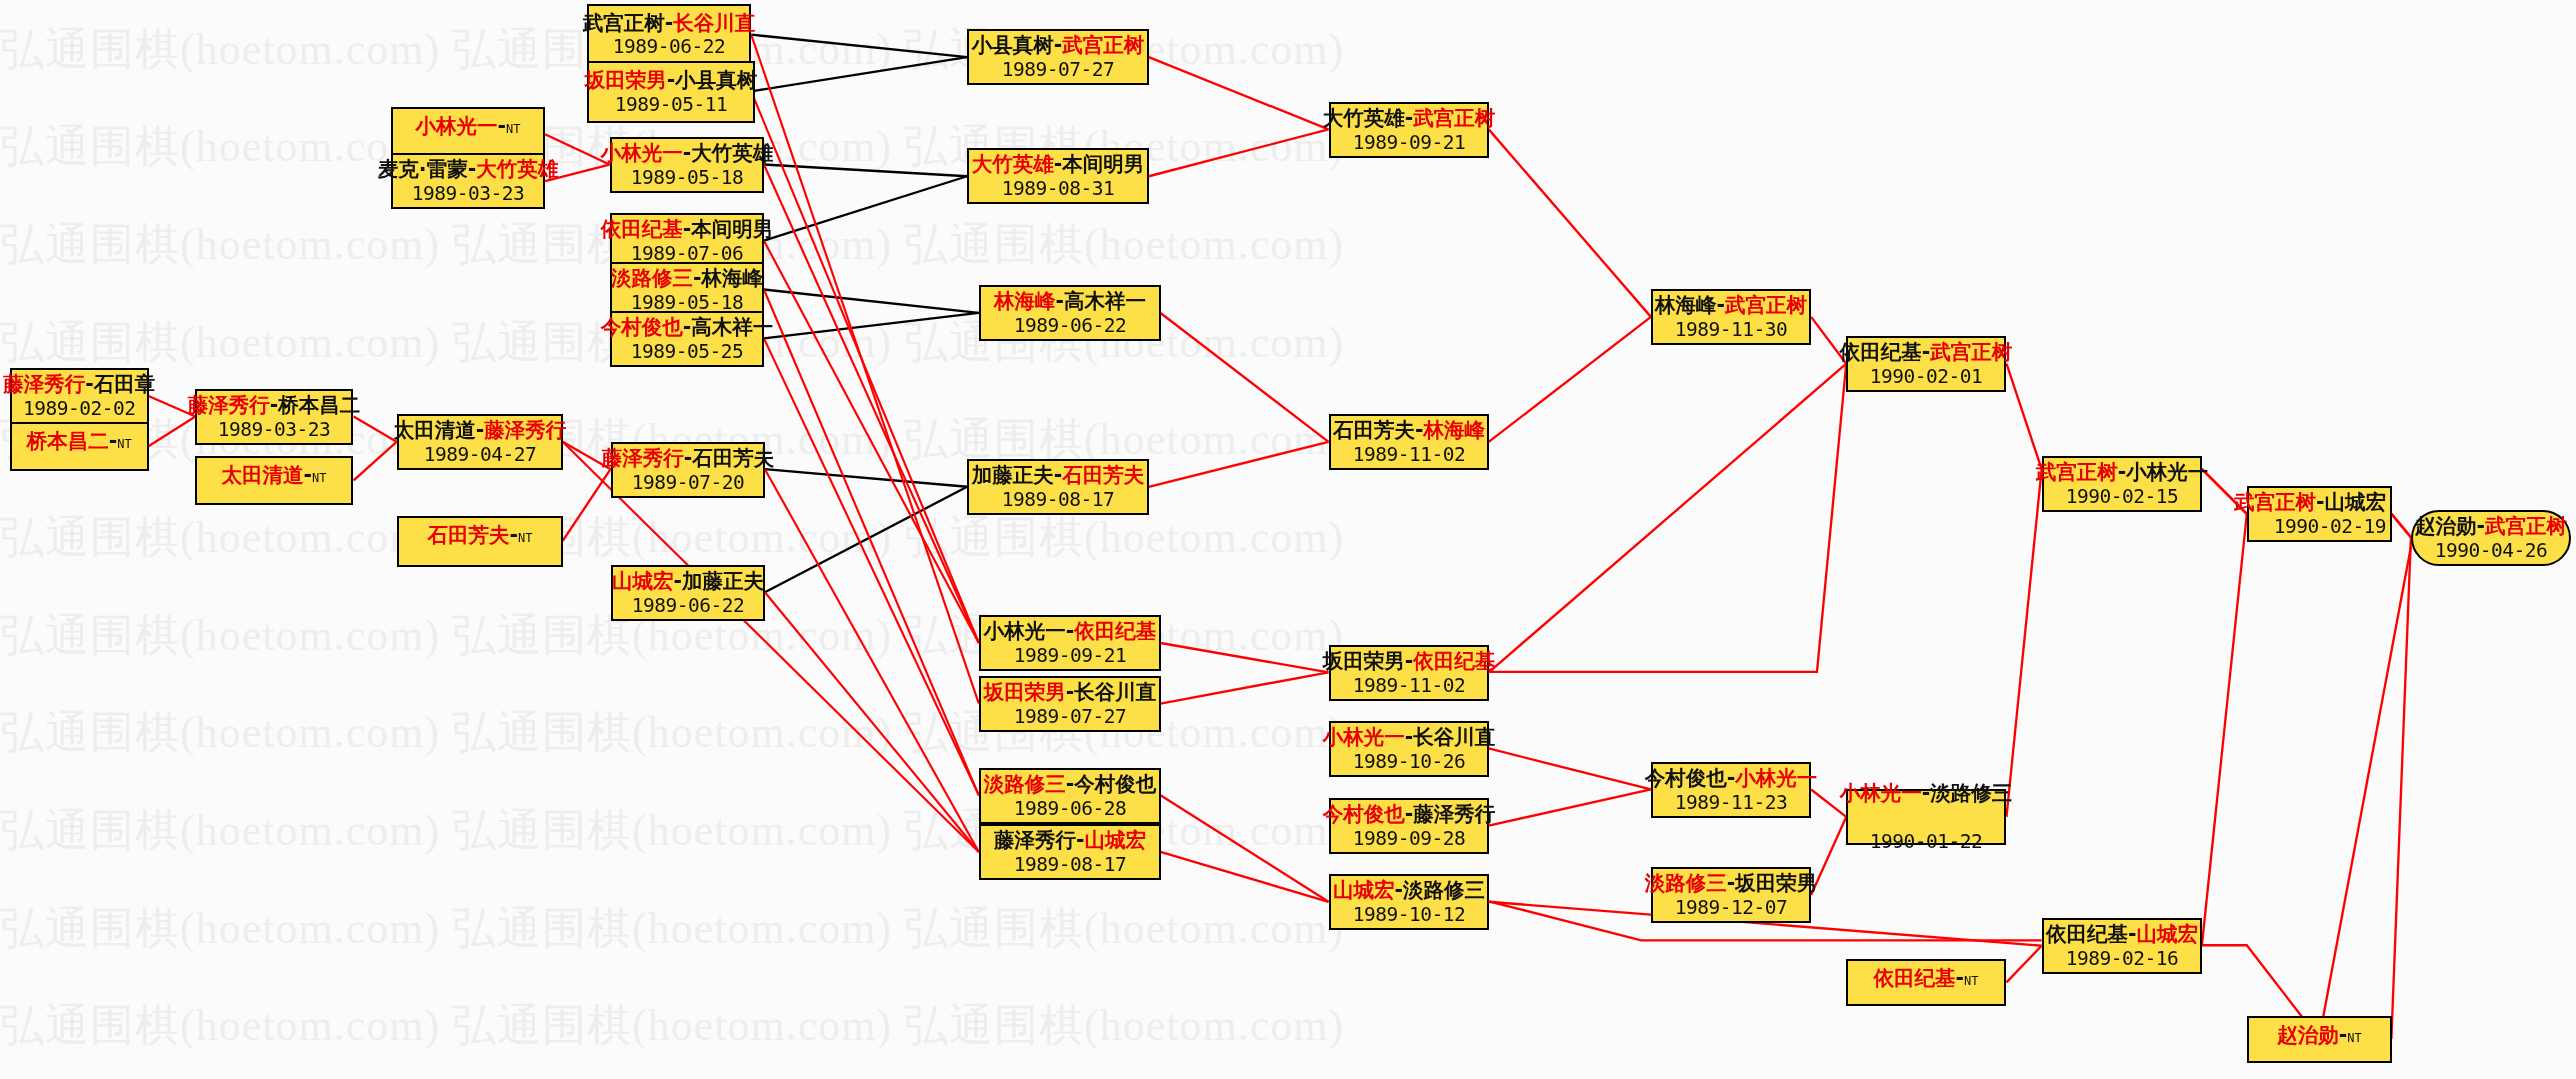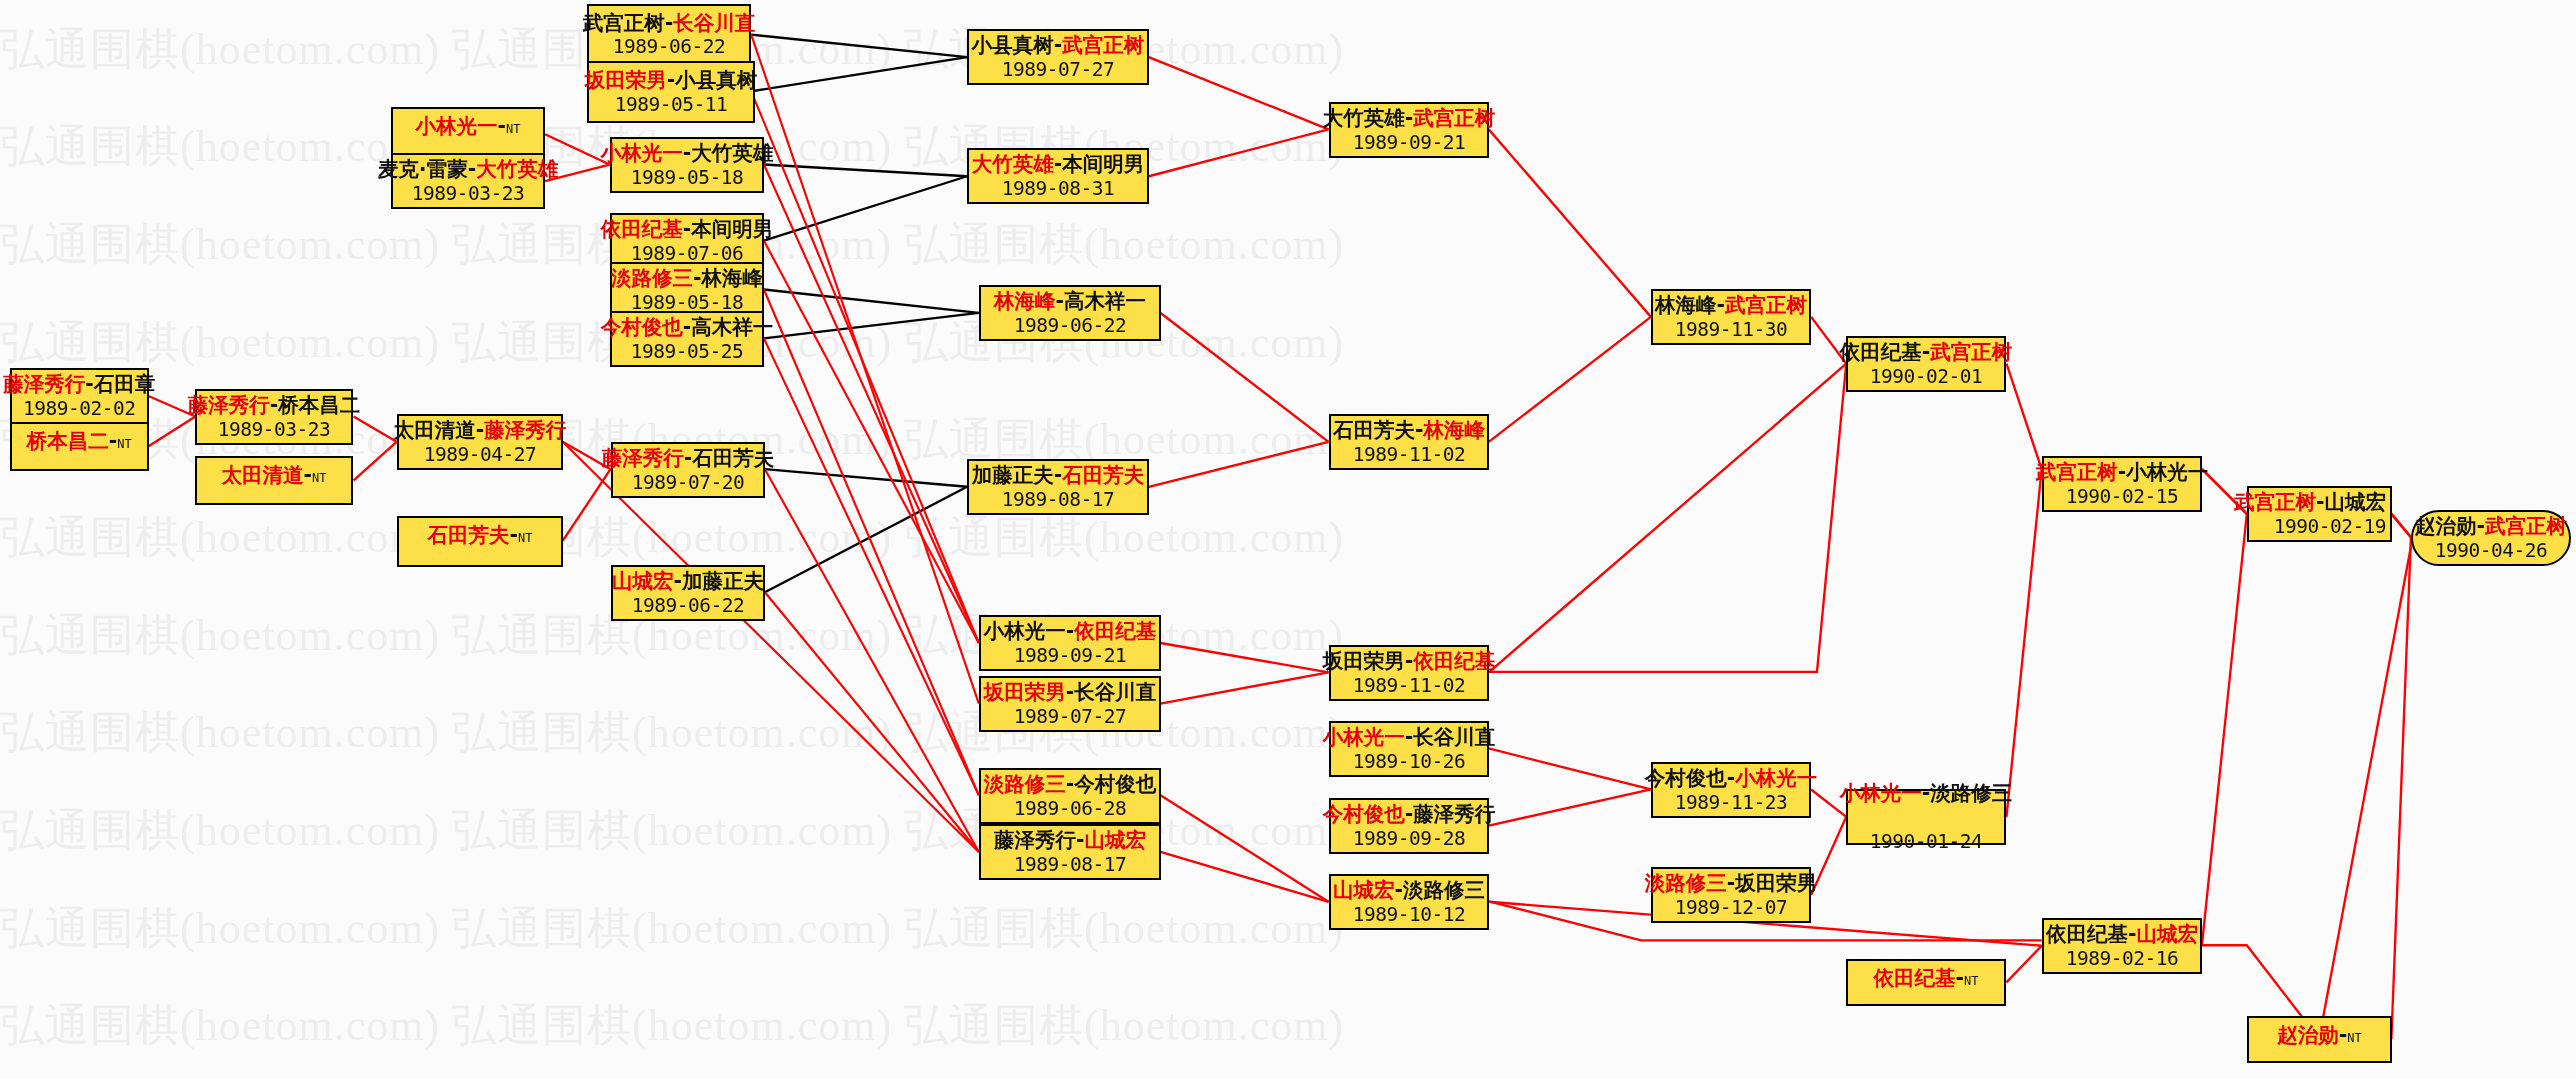--- a/index.html
+++ b/index.html
@@ -280,21 +280,21 @@
       <div class="node" style="left: 1651px; top: 867px; width: 160px; height: 56px;">
         <div class="players"><span class="p-win">淡路修三</span><span class="p-sep">-</span><span class="p-lose">坂田荣男</span></div>
         <div class="date">1989-12-07</div>
       </div>
       <div class="node" style="left: 1846px; top: 336px; width: 160px; height: 56px;">
         <div class="players"><span class="p-lose">依田纪基</span><span class="p-sep">-</span><span class="p-win">武宫正树</span></div>
         <div class="date">1990-02-01</div>
       </div>
       <div class="node" style="left: 1846px; top: 789px; width: 160px; height: 56px; gap: 24px;">
         <div class="players"><span class="p-win">小林光一</span><span class="p-sep">-</span><span class="p-lose">淡路修三</span></div>
-        <div class="date">1990-01-24</div>
+        <div class="date">1990-01-22</div>
       </div>
       <div class="node tall" style="left: 1846px; top: 959px; width: 160px; height: 47px;">
         <div class="players"><span class="p-win">依田纪基</span><span class="p-sep">-</span><span class="p-nt">NT</span></div>
       </div>
       <div class="node" style="left: 2042px; top: 446px; width: 160px; height: 56px; margin-top: 10px;">
         <div class="players"><span class="p-win">武宫正树</span><span class="p-sep">-</span><span class="p-lose">小林光一</span></div>
         <div class="date">1990-02-15</div>
       </div>
       <div class="node" style="left: 2042px; top: 918px; width: 160px; height: 56px;">
         <div class="players"><span class="p-lose">依田纪基</span><span class="p-sep">-</span><span class="p-win">山城宏</span></div>

